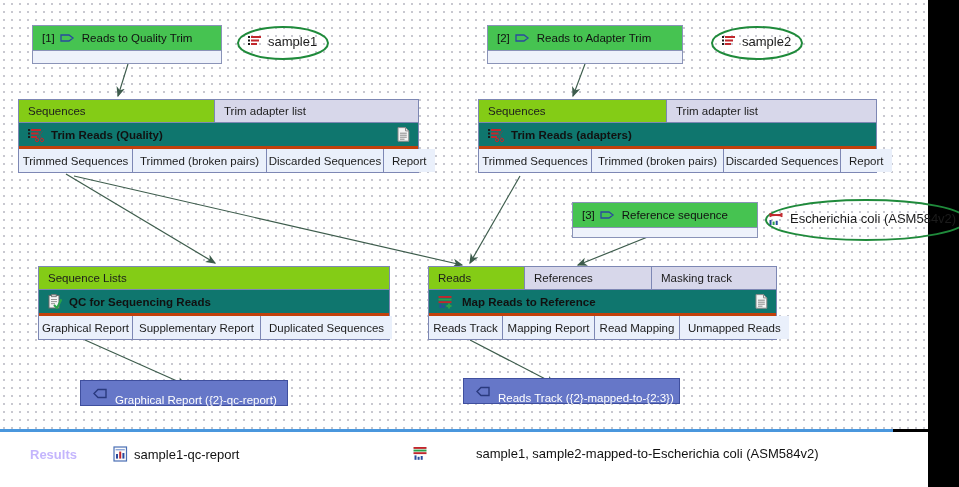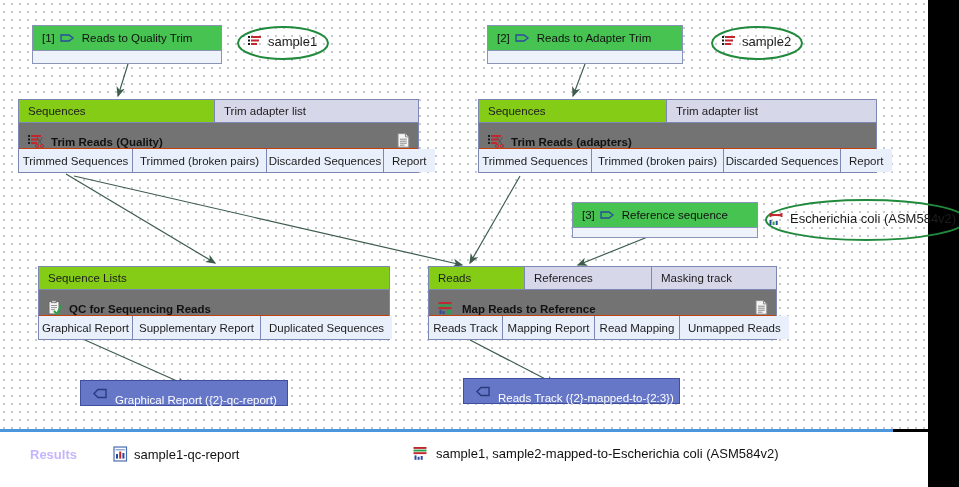--- a/index.html
+++ b/index.html
@@ -56,23 +56,23 @@
   .tool{position:absolute;border:1px solid #7d87b4;box-sizing:border-box;background:#f2f6fd;}
   .tool .ports{display:flex;height:23px;border-bottom:1px solid #7d87b4;box-sizing:border-box;}
   .tool .ports .port{
     font-size:11.5px;color:#1c1c1c;display:flex;align-items:center;
     padding-left:9px;box-sizing:border-box;border-right:1px solid #7d87b4;
     background:#d7d7ea;white-space:nowrap;
   }
   .tool .ports .port:last-child{border-right:none;}
   .tool .ports .port.unconnected{background:#84cc16;}
   .tool .title{
-    height:26px;display:flex;align-items:flex-end;padding:0 8px 0 9px;
-    font-size:11.5px;font-weight:bold;color:#111;background:#737373;
-    border-bottom:1px solid #c2410c;box-sizing:border-box;
+    height:26px;display:flex;align-items:center;padding:0 8px 0 9px;
+    font-size:11.5px;font-weight:bold;color:#111;background:#0f766e;
+    border-bottom:3px solid #c2410c;box-sizing:border-box;
   }
   .tool .title .tname{margin-left:7px;}
   .tool .title .spacer{flex:1;}
   .tool .outs{display:flex;height:23px;box-sizing:border-box;background:#eaf0fb;}
   .tool .outs .out{
     font-size:11.5px;color:#1c1c1c;display:flex;align-items:center;
     justify-content:center;padding:0 8px;box-sizing:border-box;
     border-right:1px solid #7d87b4;background:#eaf0fb;white-space:nowrap;
   }
   .tool .outs .out:last-child{border-right:none;}
@@ -437,21 +437,21 @@
         <rect x="1" y="1" width="12.5" height="14" fill="#fbfbfb" stroke="#4a6fb5" stroke-width="1.2"></rect>
         <rect x="3" y="8" width="2" height="4.6" fill="#2a4a9e"></rect>
         <rect x="6.2" y="5.6" width="2" height="7" fill="#c1272d"></rect>
         <rect x="9.4" y="7" width="2" height="5.6" fill="#2a4a9e"></rect>
         <rect x="2.6" y="3" width="9.2" height="1.4" fill="#8fa8d8"></rect>
       </svg>
     </span>
     <span class="rtxt">sample1-qc-report</span>
   </div>
 
-  <div class="res-item" style="left:413px;top:446px;">
+  <div class="res-item" style="left:413px;top:446px;gap:40px;">
     <span class="ic">
       <svg width="17" height="15" viewBox="0 0 17 15">
         <rect x="0.5" y="1" width="13" height="1.9" fill="#c1272d"></rect>
         <rect x="0.5" y="3.6" width="13" height="1.9" fill="#2aa14a"></rect>
         <rect x="0.5" y="6.2" width="13" height="1.9" fill="#c1272d"></rect>
         <rect x="1.5" y="9.4" width="2" height="4.4" fill="#2a4a9e"></rect>
         <rect x="4.6" y="10.8" width="2" height="3" fill="#2a4a9e"></rect>
         <rect x="7.7" y="10" width="2" height="3.8" fill="#2a4a9e"></rect>
       </svg>
     </span>

